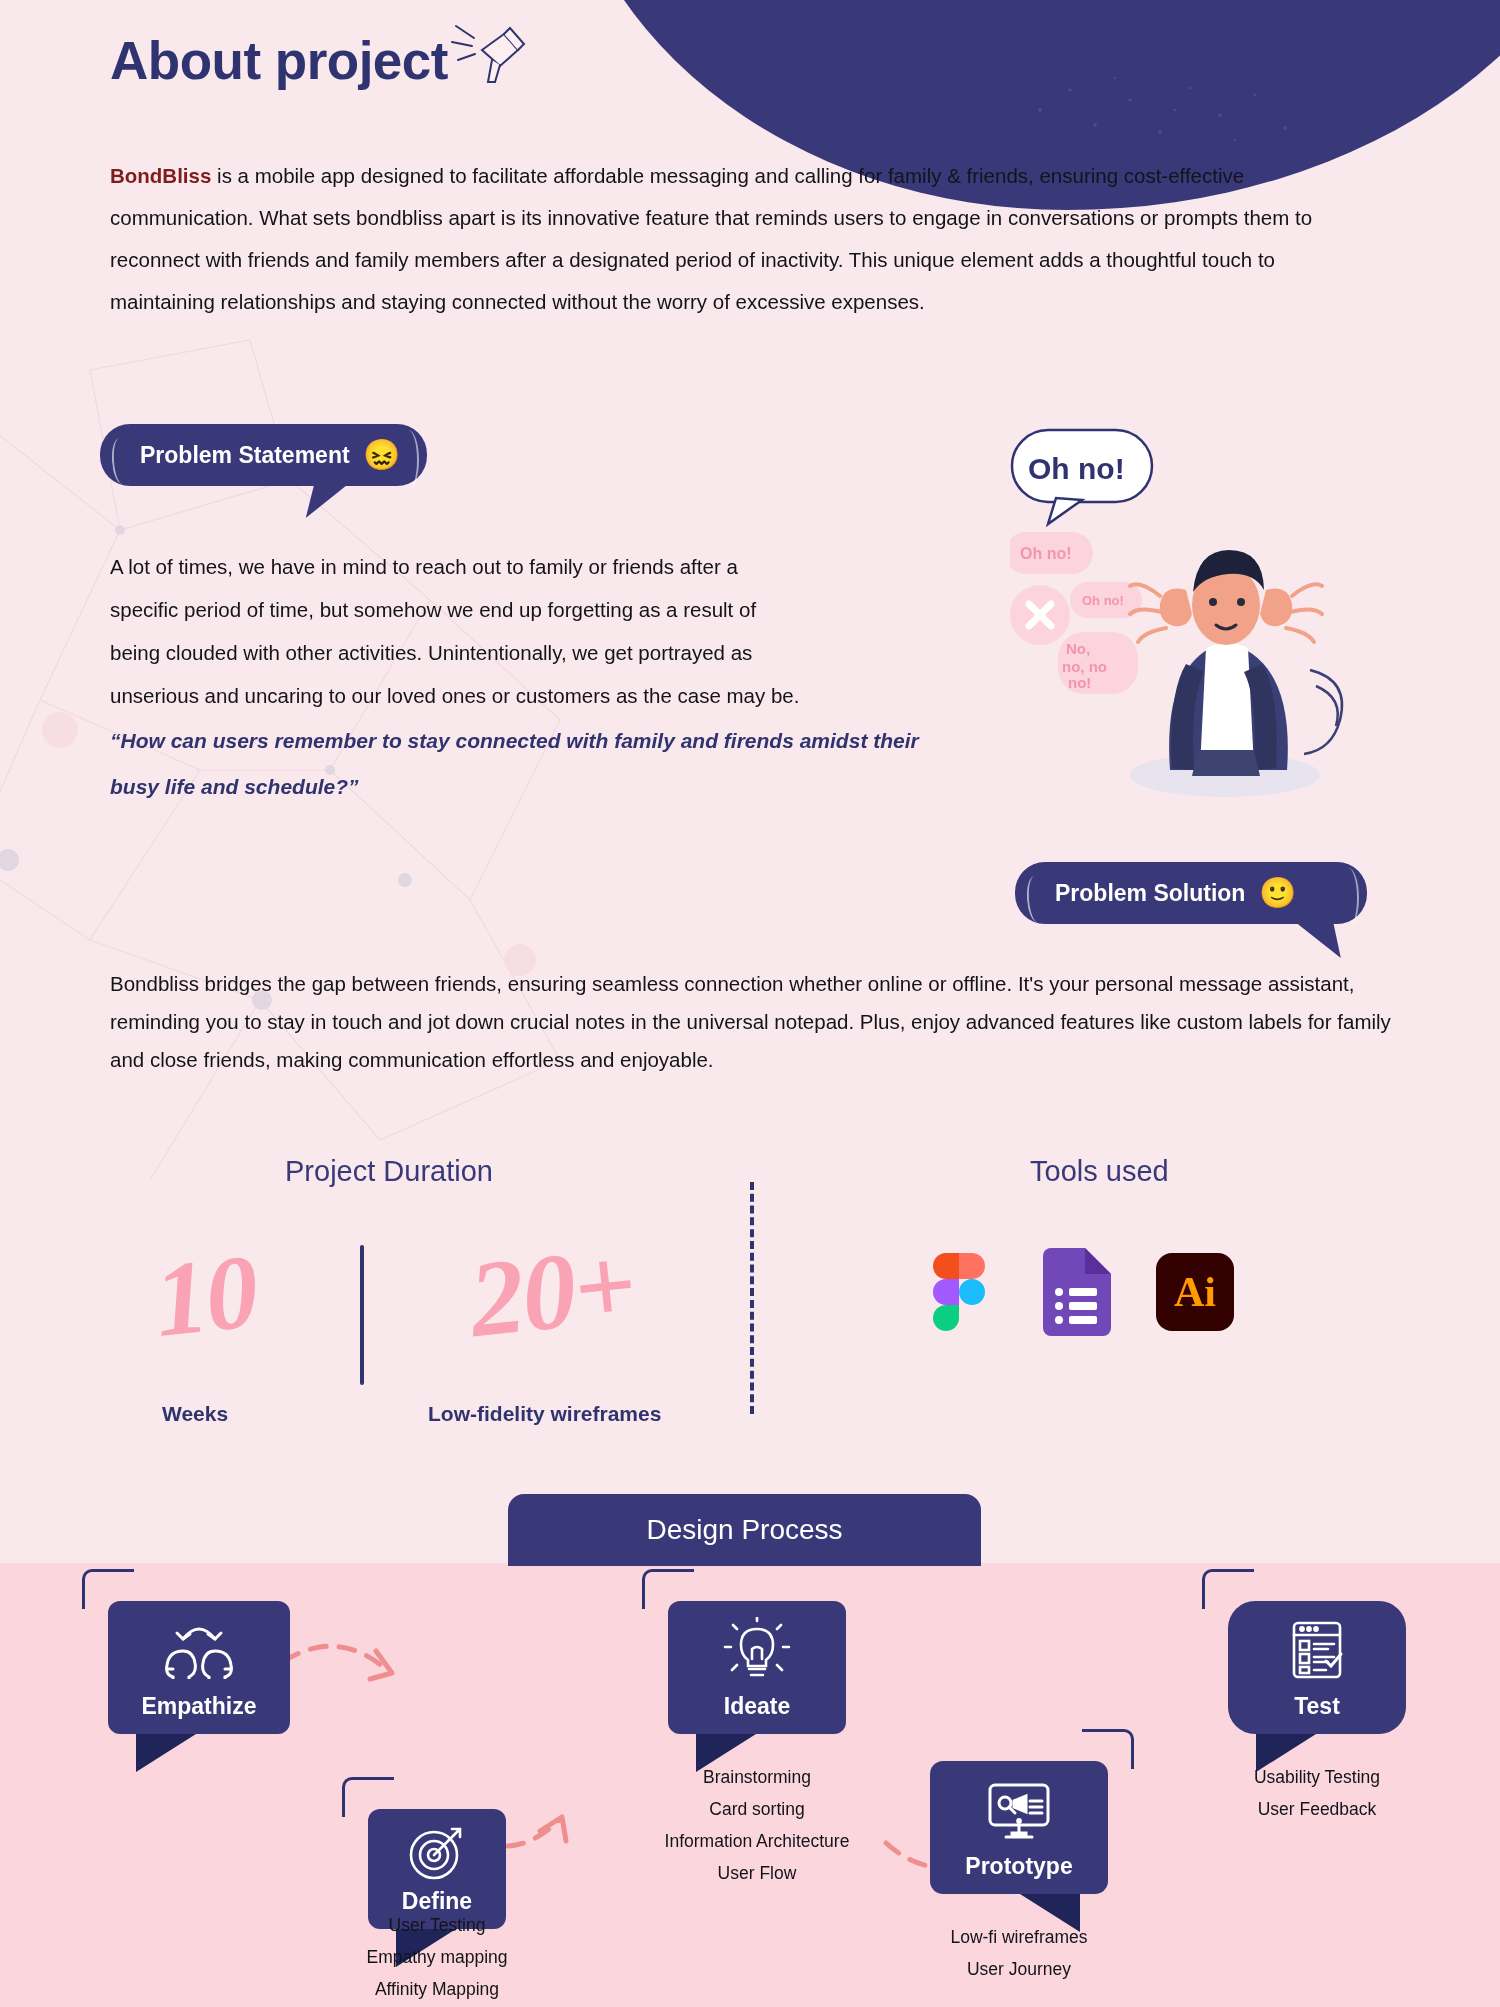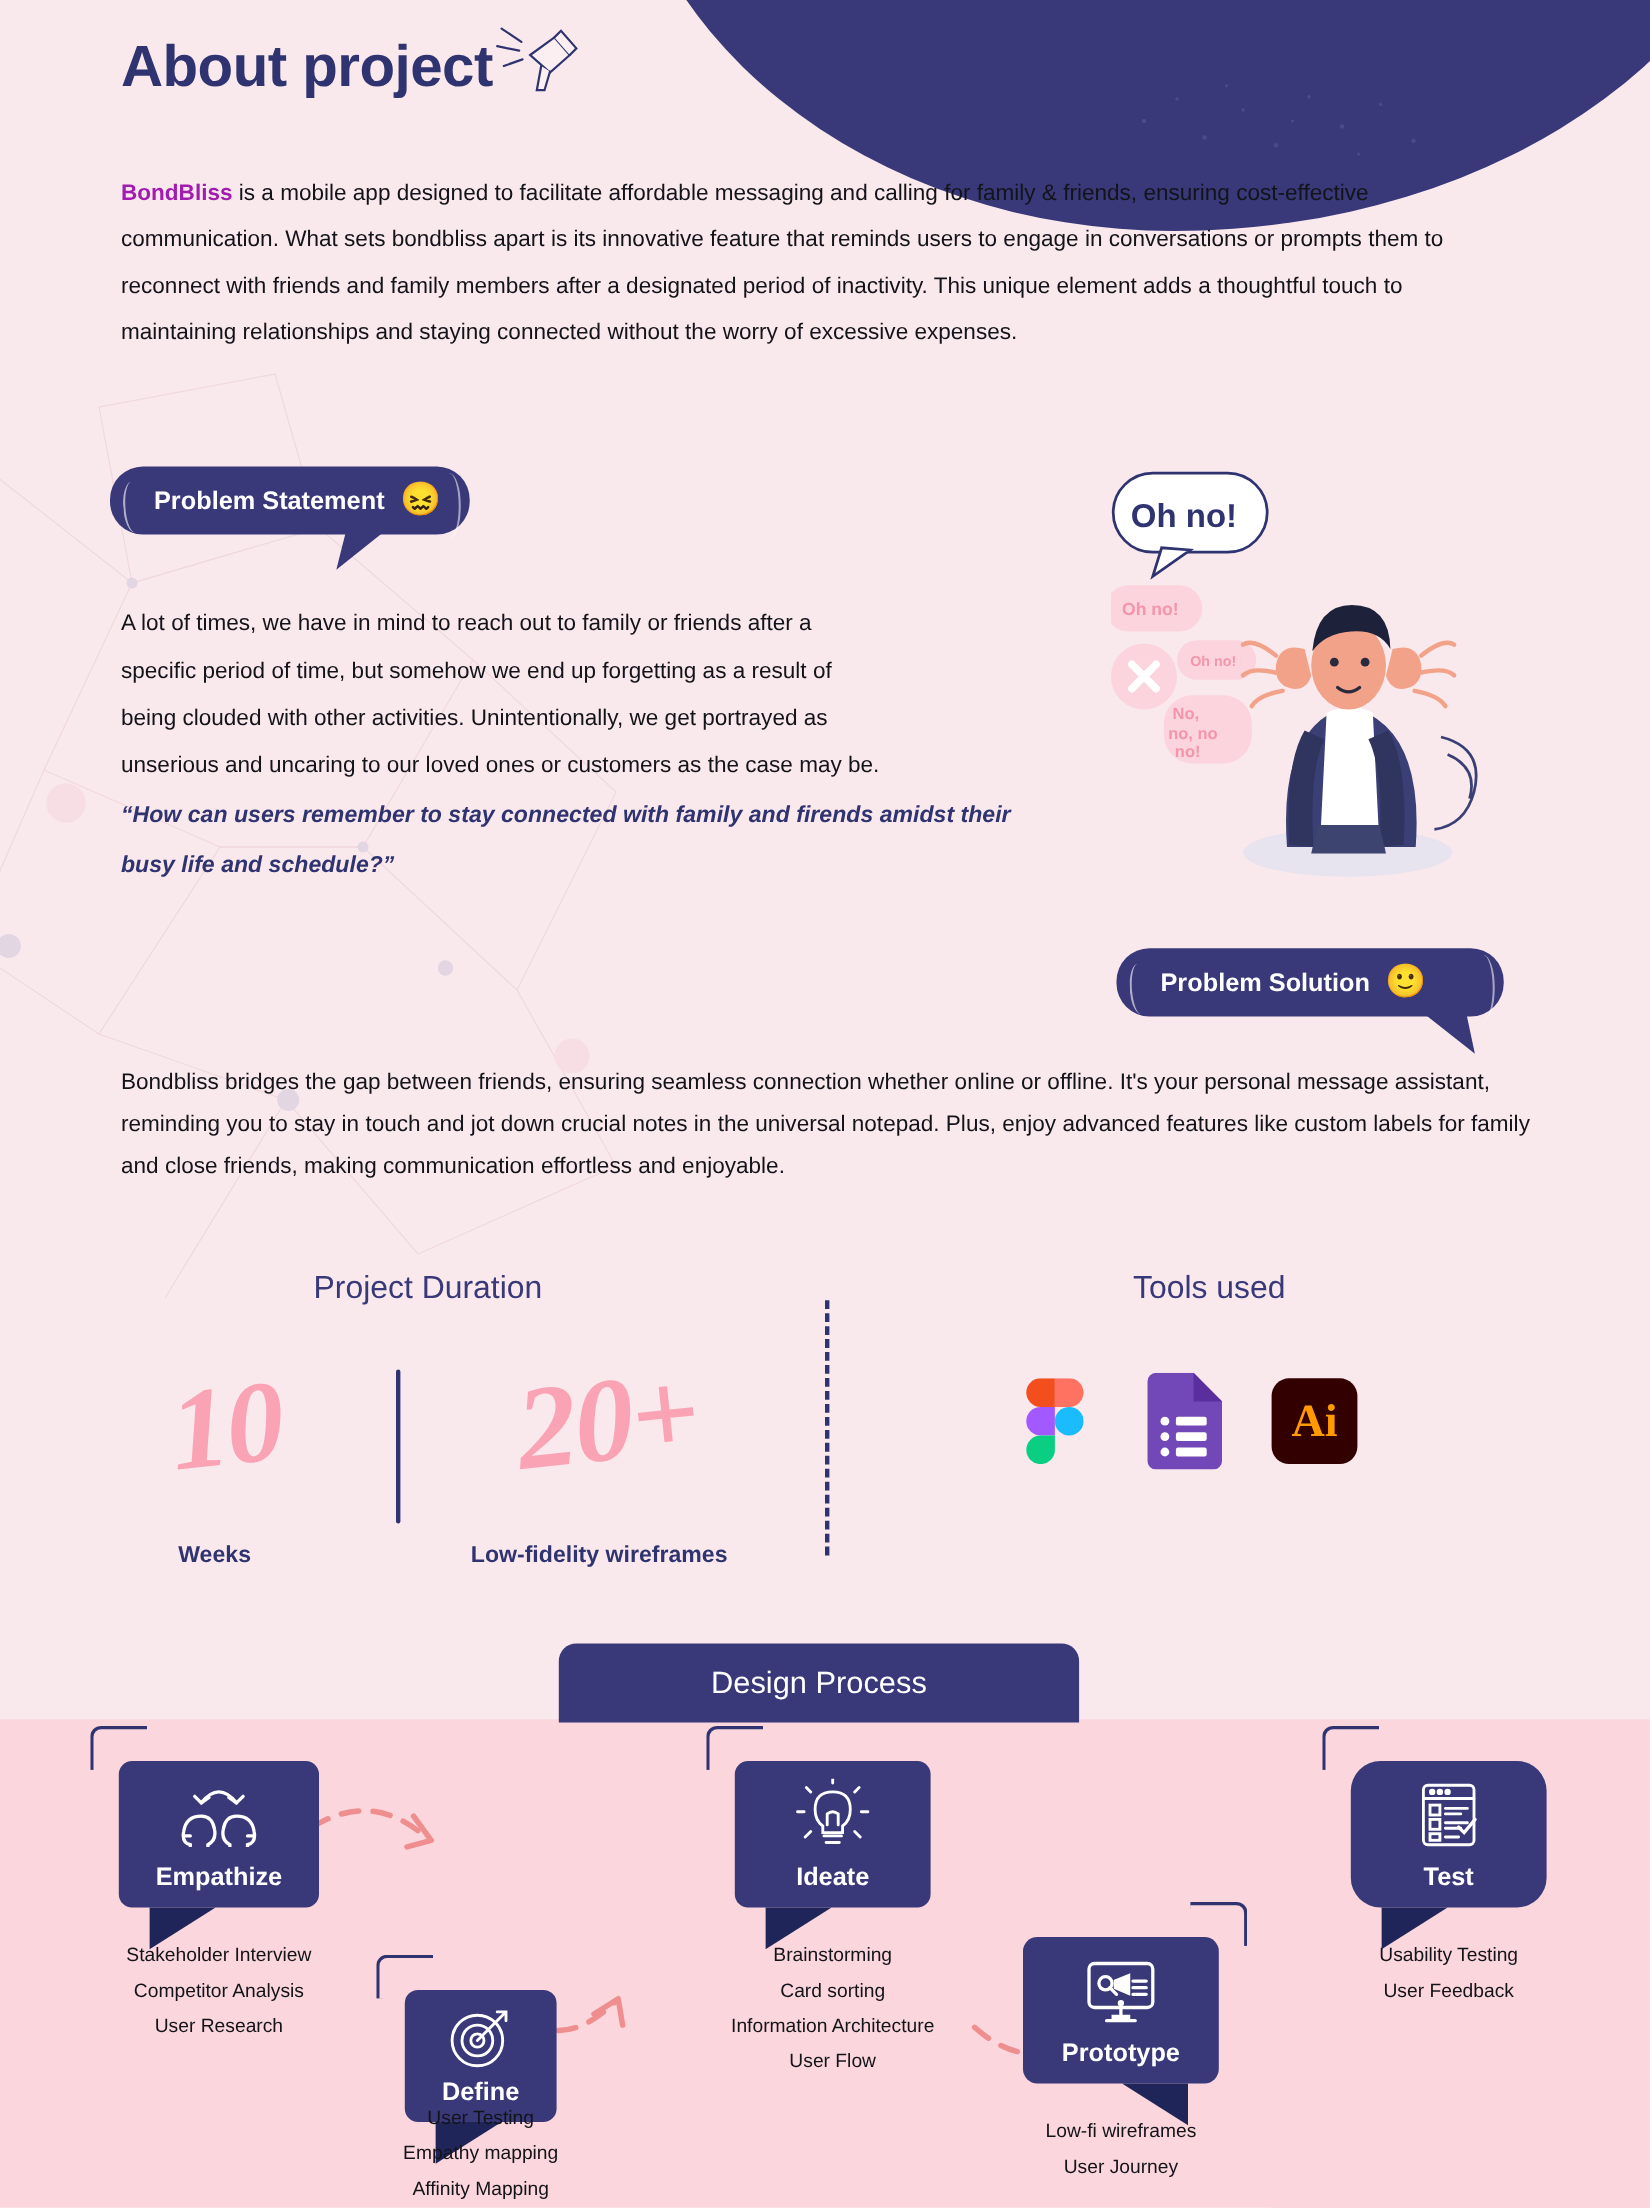--- a/index.html
+++ b/index.html
@@ -29,21 +29,21 @@
     font-size:53px; font-weight:bold; color:#2f3470;
     letter-spacing:-.5px; line-height:1;
   }
   .megaphone { width:80px; height:70px; margin-left:-4px; margin-top:-10px; }
 
   
   .intro {
     position:absolute; left:110px; top:155px; width:1215px;
     font-size:20.5px; line-height:42px; color:#13131a;
   }
-  .intro .brand { color:#a21caf; font-weight:bold; }
+  .intro .brand { color:#7f1d1d; font-weight:bold; }
 
   
   .badge {
     position:absolute; background:#39397a; color:#fff;
     border-radius:30px; display:flex; align-items:center; gap:14px;
     padding:16px 26px 16px 40px; font-size:23px; font-weight:bold;
   }
   .badge .shine-l {
     position:absolute; left:12px; top:14px; width:18px; height:46px;
     border-left:2.5px solid rgba(255,255,255,.6);
@@ -356,25 +356,20 @@
             <g stroke="#fff" stroke-width="3" fill="none" stroke-linecap="round">
               <path d="M30 22 q16 -20 32 0"></path>
               <path d="M30 22 l-6 -6 M30 22 l7 -5 M62 22 l6 -6 M62 22 l-7 -5"></path>
               <path d="M30 34 q-14 0 -16 14 q-2 10 6 12 l0 8 h16 v-8 q8 -4 6 -14 q-2 -12 -12 -12z"></path>
               <path d="M62 34 q14 0 16 14 q2 10 -6 12 l0 8 h-16 v-8 q-8 -4 -6 -14 q2 -12 12 -12z"></path>
               <path d="M20 52 h-6 M72 52 h6"></path>
             </g>
           </svg>
           <div class="step-name">Empathize</div>
           <span class="tail left"></span>
-        </div>
-        <div class="sub-list" style="top:160px;">
-          <div>Stakeholder Interview</div>
-          <div>Competitor Analysis</div>
-          <div>User Research</div>
         </div>
       </div>
 
       <div class="step" style="left:368px; top:198px;">
         <div class="card" style="width:138px; height:120px;margin-top:48px;">
           <span class="bracket tl"></span>
           <svg class="step-icon" width="62" height="58" viewBox="0 0 62 58">
             <g stroke="#fff" stroke-width="2.6" fill="none">
               <circle cx="28" cy="30" r="23"></circle>
               <circle cx="28" cy="30" r="14"></circle>

